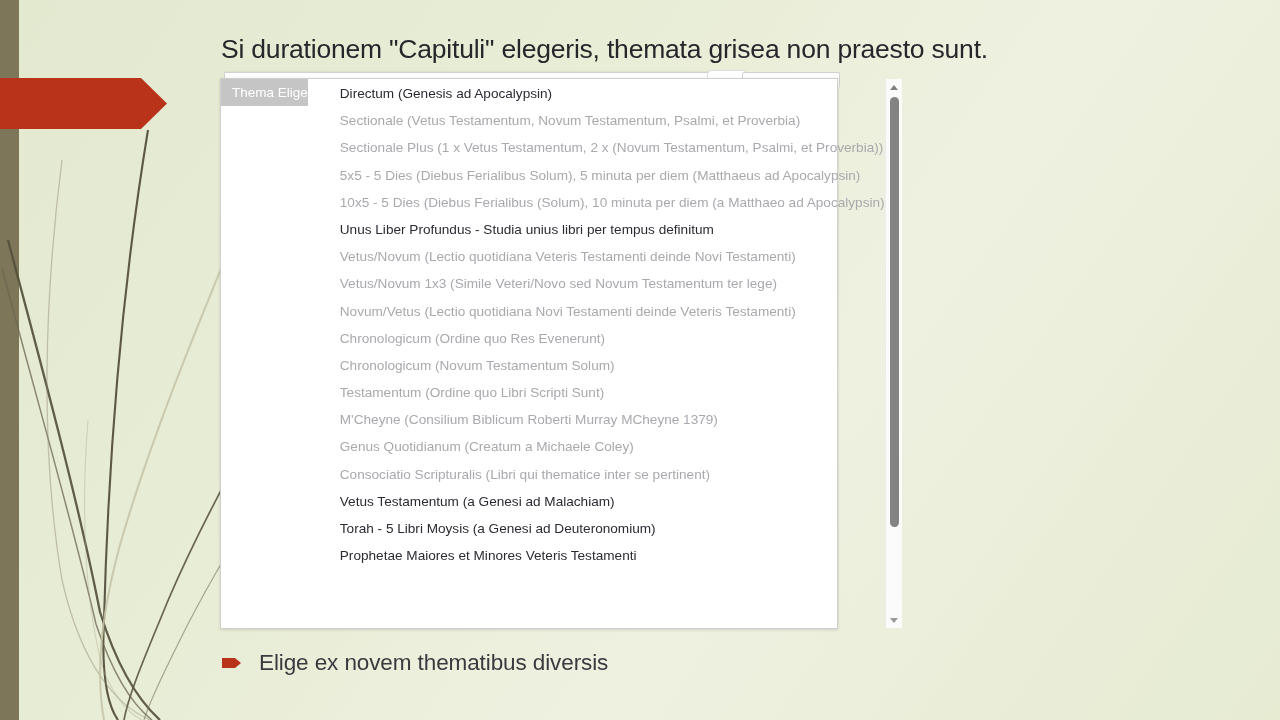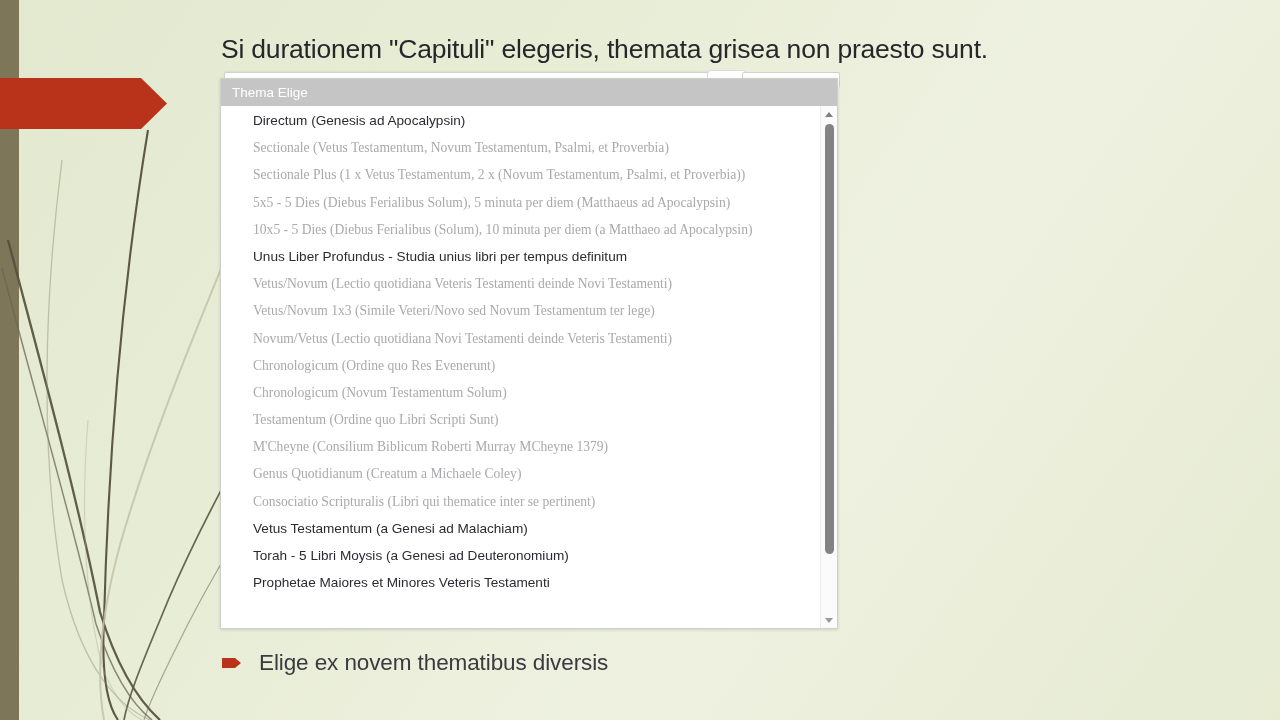--- a/index.html
+++ b/index.html
@@ -105,21 +105,21 @@
     position: absolute;
     left: 220px;
     top: 78px;
     width: 618px;
     height: 551px;
     background: #ffffff;
     border: 1px solid #cfcfcb;
     box-shadow: 0 1px 3px rgba(0,0,0,0.13);
     box-sizing: border-box;
     display: flex;
-    flex-direction: column;
+    flex-direction: row;
   }
 
   #list-header {
     flex: 0 0 auto;
     height: 27px;
     background: #c5c5c5;
     color: #ffffff;
     font-size: 13.5px;
     line-height: 27px;
     padding-left: 11px;
@@ -146,21 +146,20 @@
     line-height: 27.2px;
     padding-left: 11px;
     font-size: 13.6px;
     white-space: nowrap;
     overflow: hidden;
     box-sizing: border-box;
     color: #2b2b33;
   }
   .option.disabled {
     color: #a9a9ae;
-    font-family: Liberation Serif, serif;
   }
 
   
   #scrollbar {
     flex: 0 0 auto;
     width: 17px;
     background: #fbfbfb;
     border-left: 1px solid #ececec;
     position: relative;
     box-sizing: border-box;

